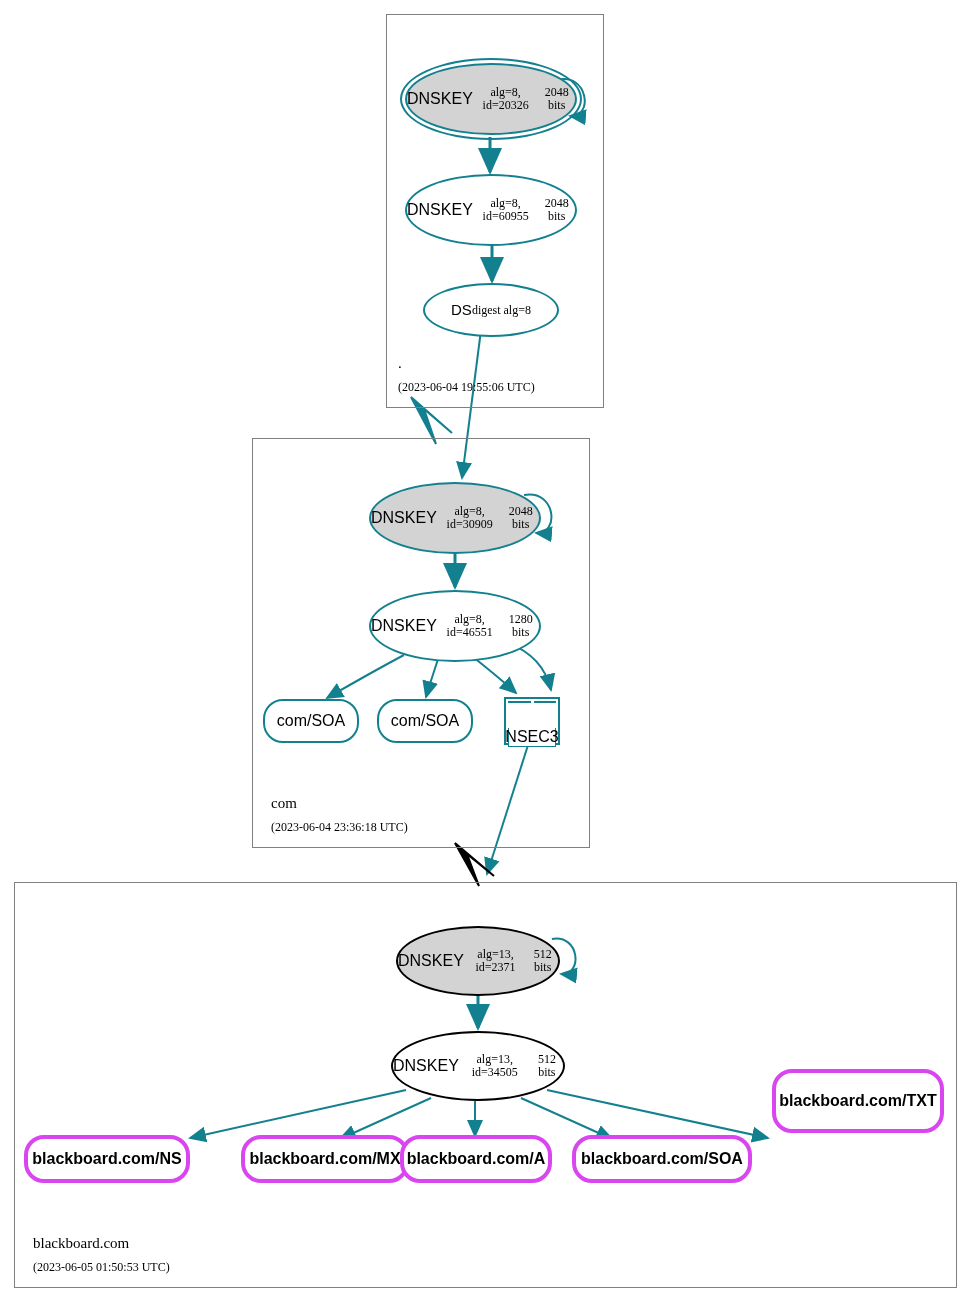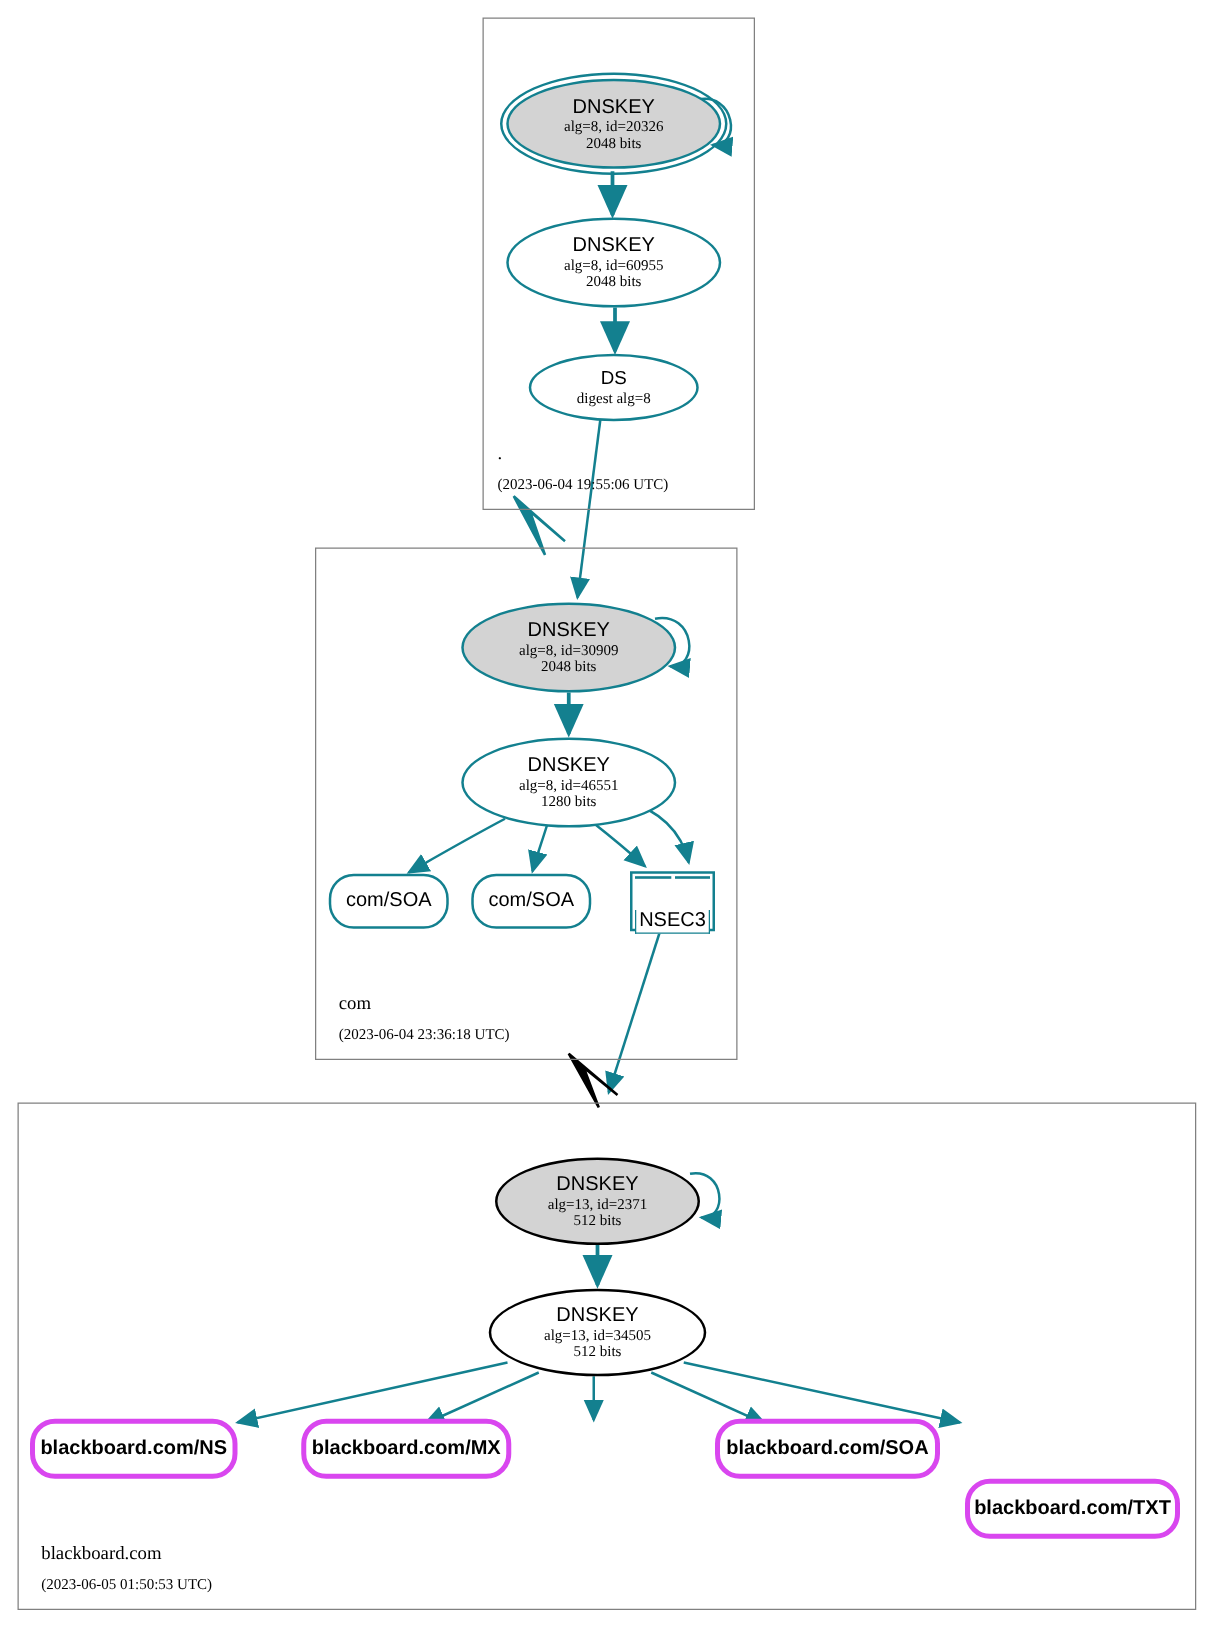--- a/index.html
+++ b/index.html
@@ -45,21 +45,21 @@
   .zone-time {
     font-size: 12px;
   }
 
   
   .node-ellipse {
     position: absolute;
     box-sizing: border-box;
     border-radius: 50%;
     display: flex;
-    flex-direction: column;
+    flex-direction: row;
     align-items: center;
     justify-content: center;
     text-align: center;
     line-height: 1.08;
     color: #000000;
     background: #ffffff;
   }
   .node-ellipse.teal   { border: 2px solid #13808f; }
   .node-ellipse.black  { border: 2px solid #000000; }
   .node-ellipse.filled { background: #d3d3d3; }
@@ -262,21 +262,21 @@
   <div class="node-ellipse teal" style="left:369px; top:590px; width:172px; height:72px;">
     <div class="n-title">DNSKEY</div>
     <div class="n-sub">alg=8, id=46551</div>
     <div class="n-sub">1280 bits</div>
   </div>
 
   <div class="node-rrset teal" style="left:263px; top:699px; width:96px; height:44px;">com/SOA</div>
 
   <div class="node-rrset teal" style="left:377px; top:699px; width:96px; height:44px;">com/SOA</div>
 
-  <div class="node-nsec3" style="left:504px; top:697px; width:68px; height:48px;gap:24px;">
+  <div class="node-nsec3" style="left:504px; top:697px; width:56px; height:48px;gap:24px;">
     <div class="nsec3-top">
       <div class="nsec3-cell"></div>
       <div class="nsec3-cell"></div>
     </div>
     <div class="nsec3-body">NSEC3</div>
   </div>
 
   <div class="zone-label zone-name" style="left:271px; top:795px;">com</div>
   <div class="zone-label zone-time" style="left:271px; top:820px;">(2023-06-04 23:36:18 UTC)</div>
 
@@ -289,19 +289,20 @@
   </div>
 
   <div class="node-ellipse black" style="left:391px; top:1031px; width:174px; height:70px;">
     <div class="n-title">DNSKEY</div>
     <div class="n-sub">alg=13, id=34505</div>
     <div class="n-sub">512 bits</div>
   </div>
 
   <div class="node-rrset black" style="left:24px; top:1135px; width:166px; height:48px;">blackboard.com/NS</div>
   <div class="node-rrset black" style="left:209px; top:1135px; width:168px; height:48px;margin-left:32px;">blackboard.com/MX</div>
+  <div class="node-rrset black" style="left:400px; top:1135px; width:152px; height:48px;">blackboard.com/A</div>
   <div class="node-rrset black" style="left:572px; top:1135px; width:180px; height:48px;">blackboard.com/SOA</div>
-  <div class="node-rrset black" style="left:772px; top:1183px; width:172px; height:48px;">blackboard.com/TXT</div>
+  <div class="node-rrset black" style="left:772px; top:1069px; width:172px; height:64px;">blackboard.com/TXT</div>
 
   <div class="zone-label zone-name" style="left:33px; top:1235px;">blackboard.com</div>
   <div class="zone-label zone-time" style="left:33px; top:1260px;">(2023-06-05 01:50:53 UTC)</div>
 
 </div>
 
 </body></html>

